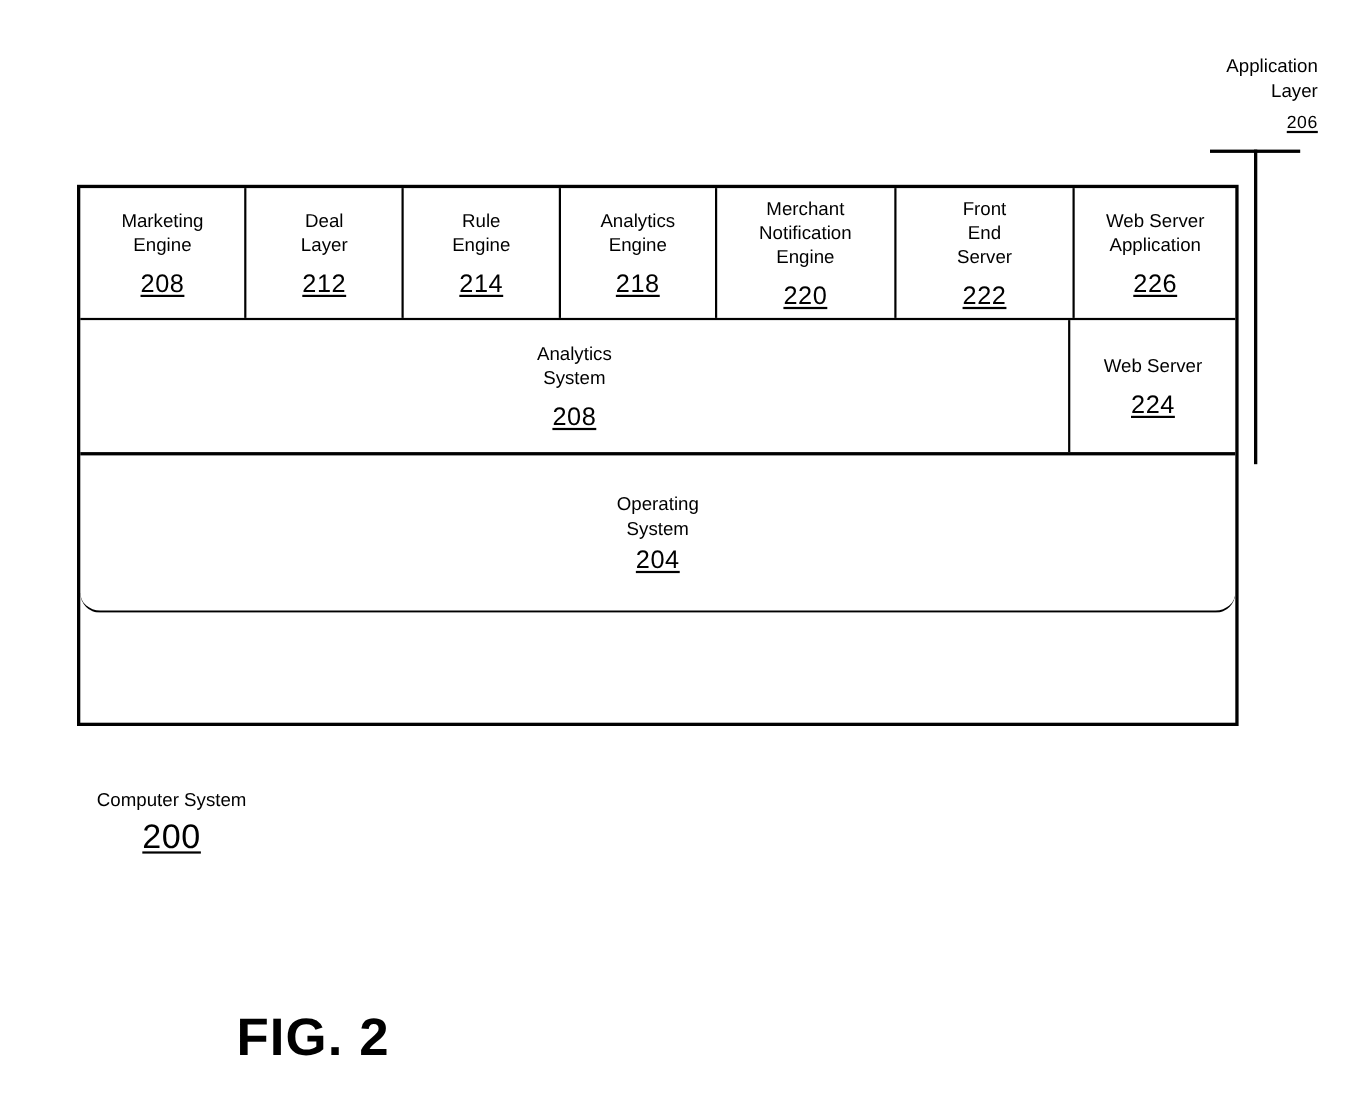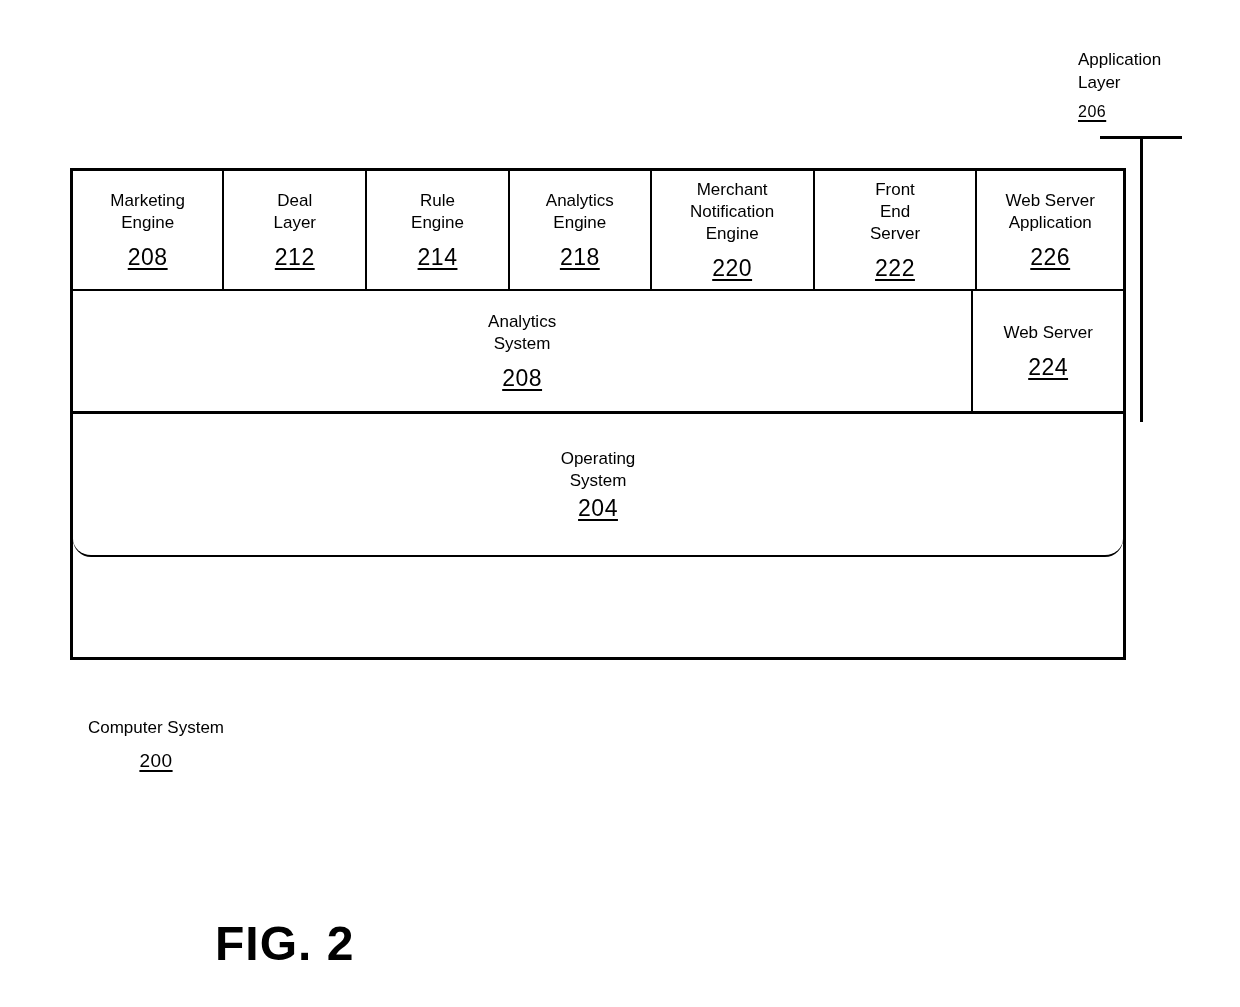--- a/index.html
+++ b/index.html
@@ -15,21 +15,21 @@
     color: #000000;
     overflow: hidden;
   }
 
   
   #app-layer-label {
     position: absolute;
     left: 1078px;
     top: 48px;
     width: 120px;
-    text-align: left;
+    text-align: right;
     font-size: 17px;
     line-height: 23px;
   }
   #app-layer-label .ref-num {
     display: block;
     margin-top: 6px;
     font-size: 16px;
     text-decoration: underline;
     text-underline-offset: 3px;
     text-decoration-thickness: 2px;
@@ -122,21 +122,21 @@
     left: 70px;
     top: 716px;
     width: 172px;
     text-align: center;
     font-size: 17px;
     line-height: 23px;
   }
   #computer-system-label .ref-num {
     display: block;
     margin-top: 10px;
-    font-size: 19px;
+    font-size: 31px;
     text-decoration: underline;
     text-underline-offset: 3px;
     text-decoration-thickness: 2px;
     letter-spacing: 0.5px;
   }
 
   
   #fig-caption {
     position: absolute;
     left: 215px;

